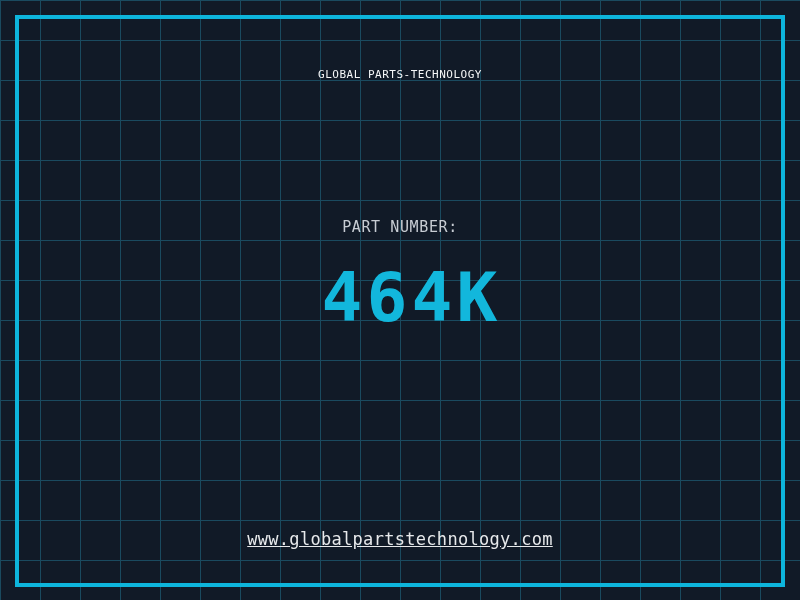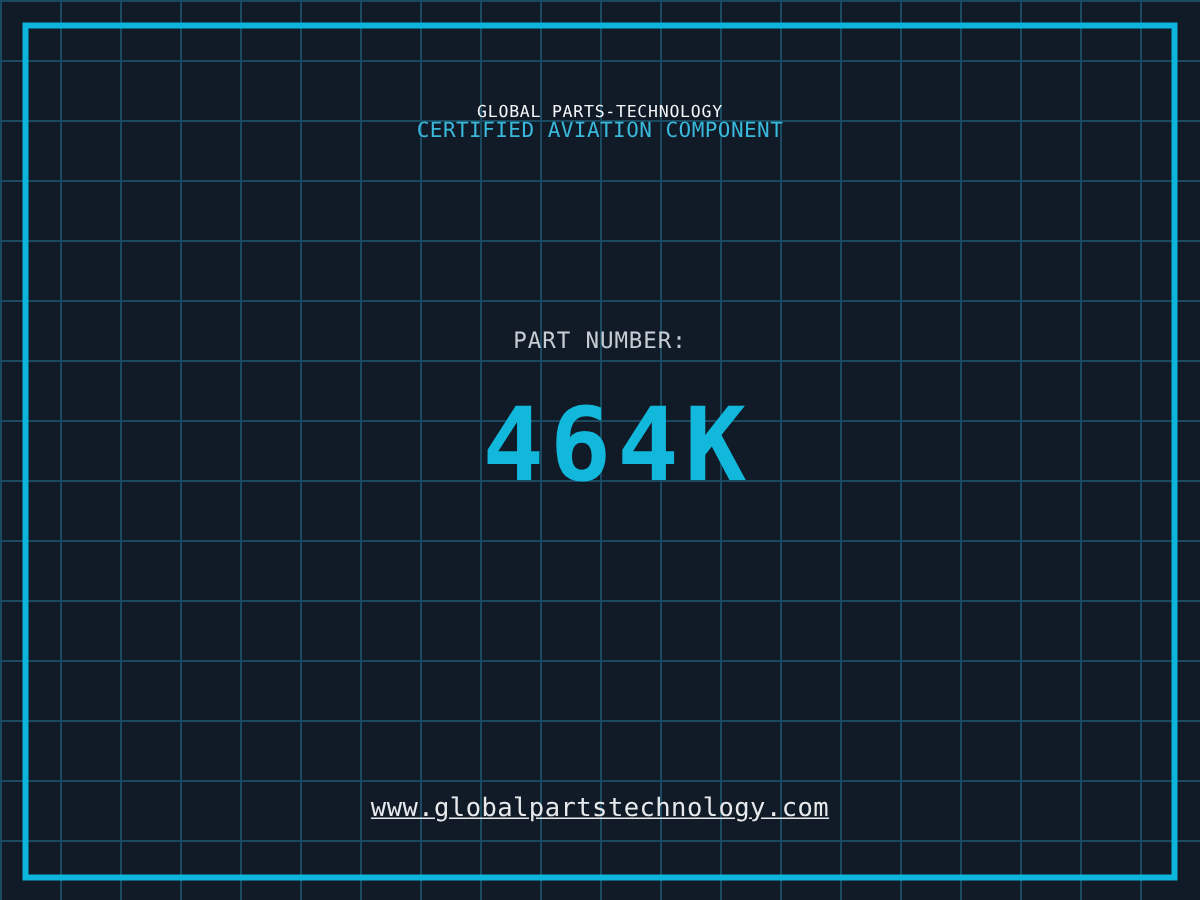--- a/index.html
+++ b/index.html
@@ -78,20 +78,19 @@
   }
 </style>
 </head>
 <body>
 
 <div class="stage">
   <div class="frame"></div>
 
   <div class="text-line company-title">GLOBAL PARTS-TECHNOLOGY</div>
 
-  <div class="text-line company-subtitle">CERTIFIED AVIATION COMPONENT</div>
 
   <div class="text-line part-label">PART NUMBER:</div>
 
   <div class="text-line part-number">464K</div>
 
   <div class="text-line footer-url">www.globalpartstechnology.com</div>
 </div>
 
 </body></html>

